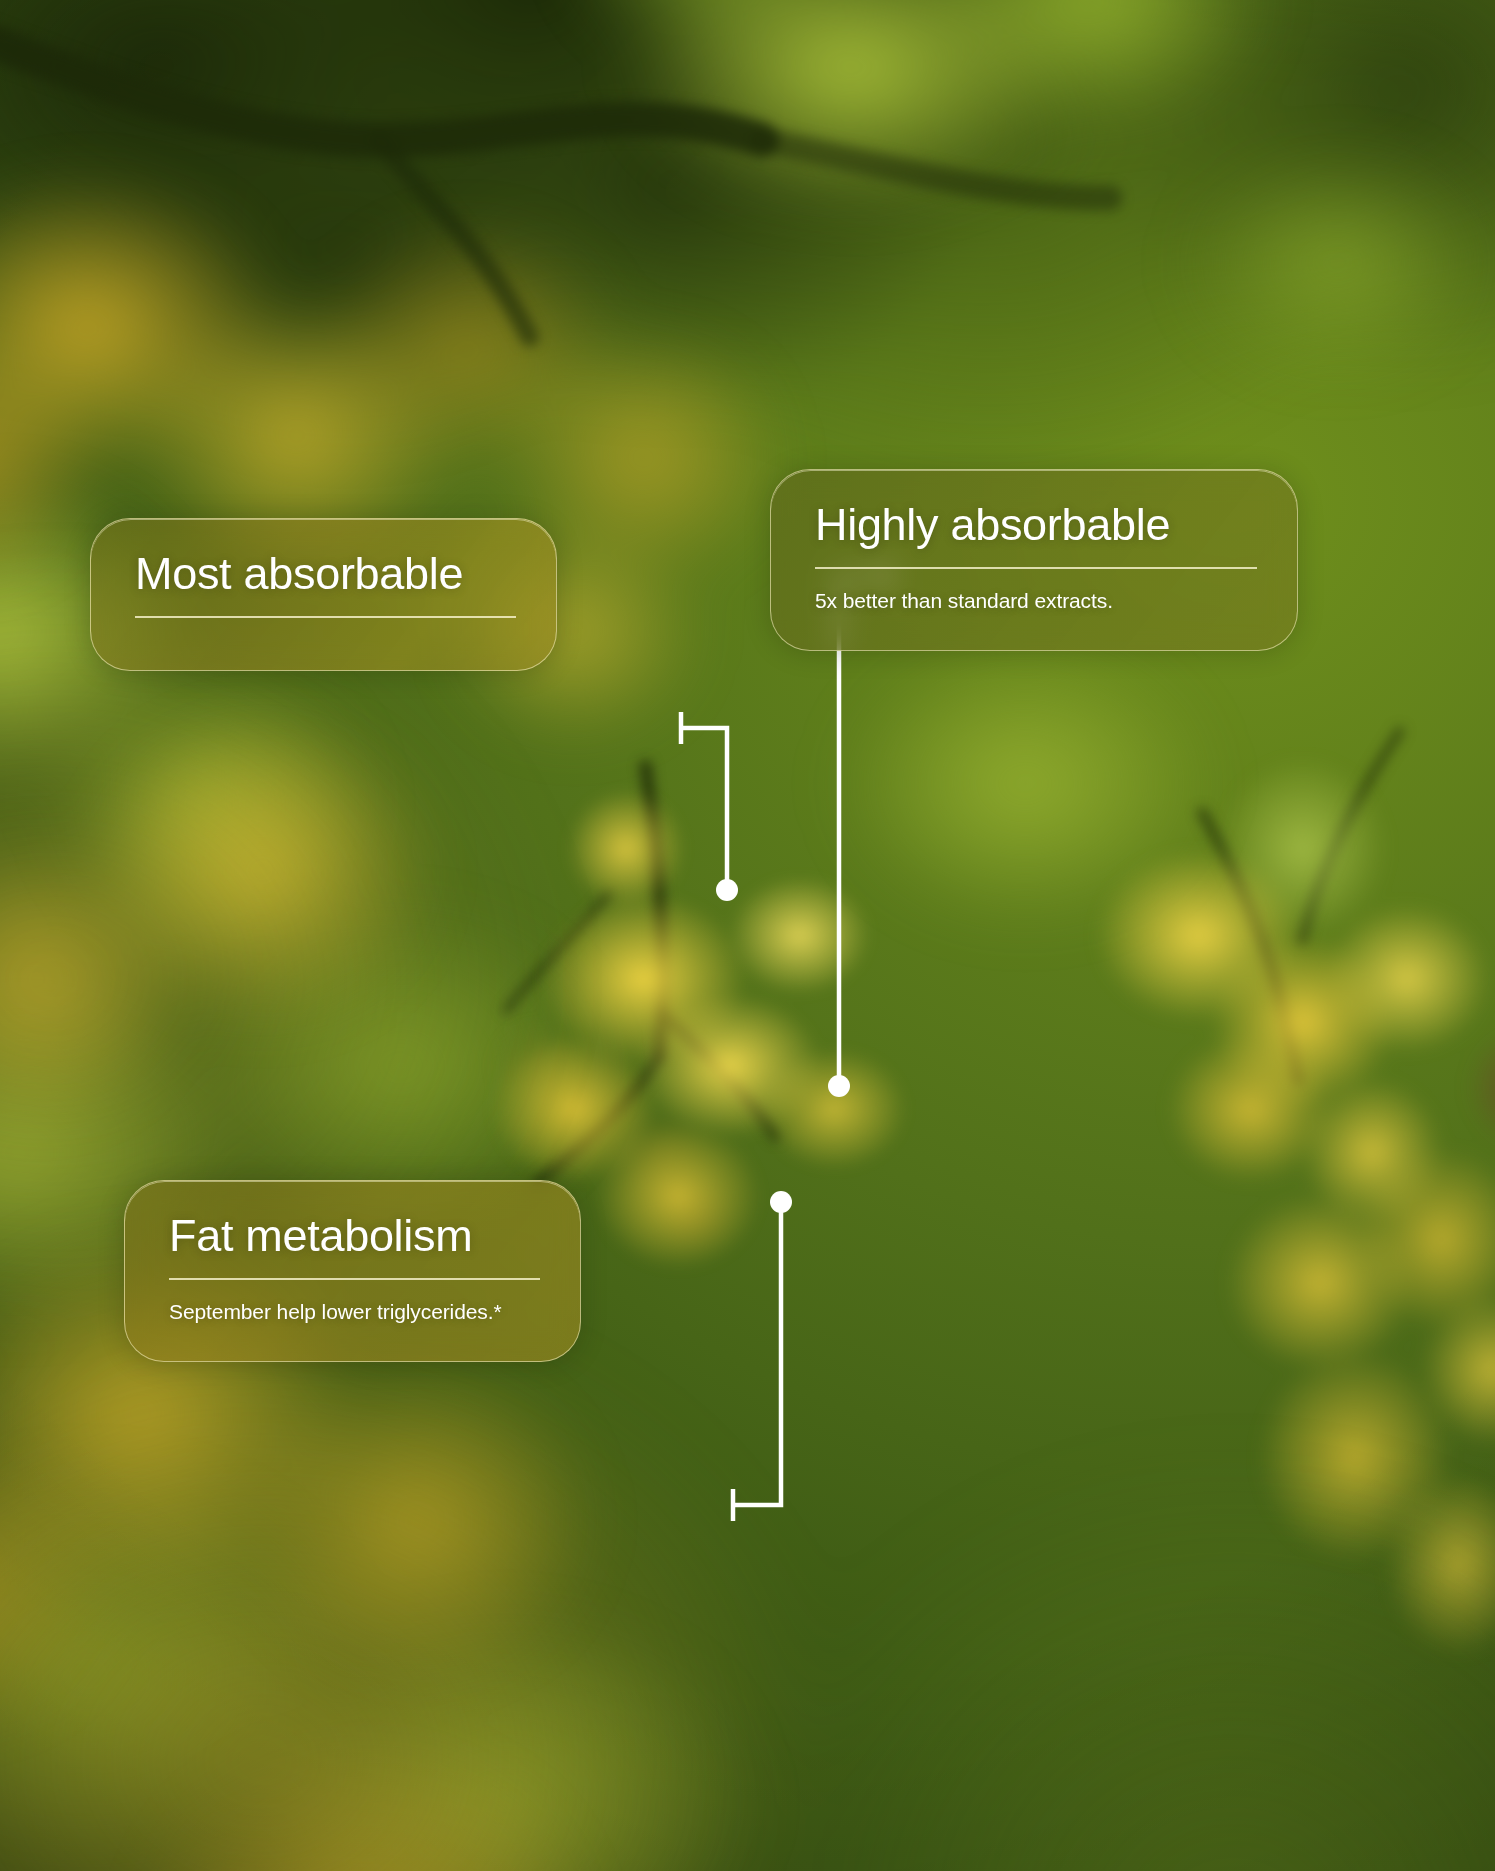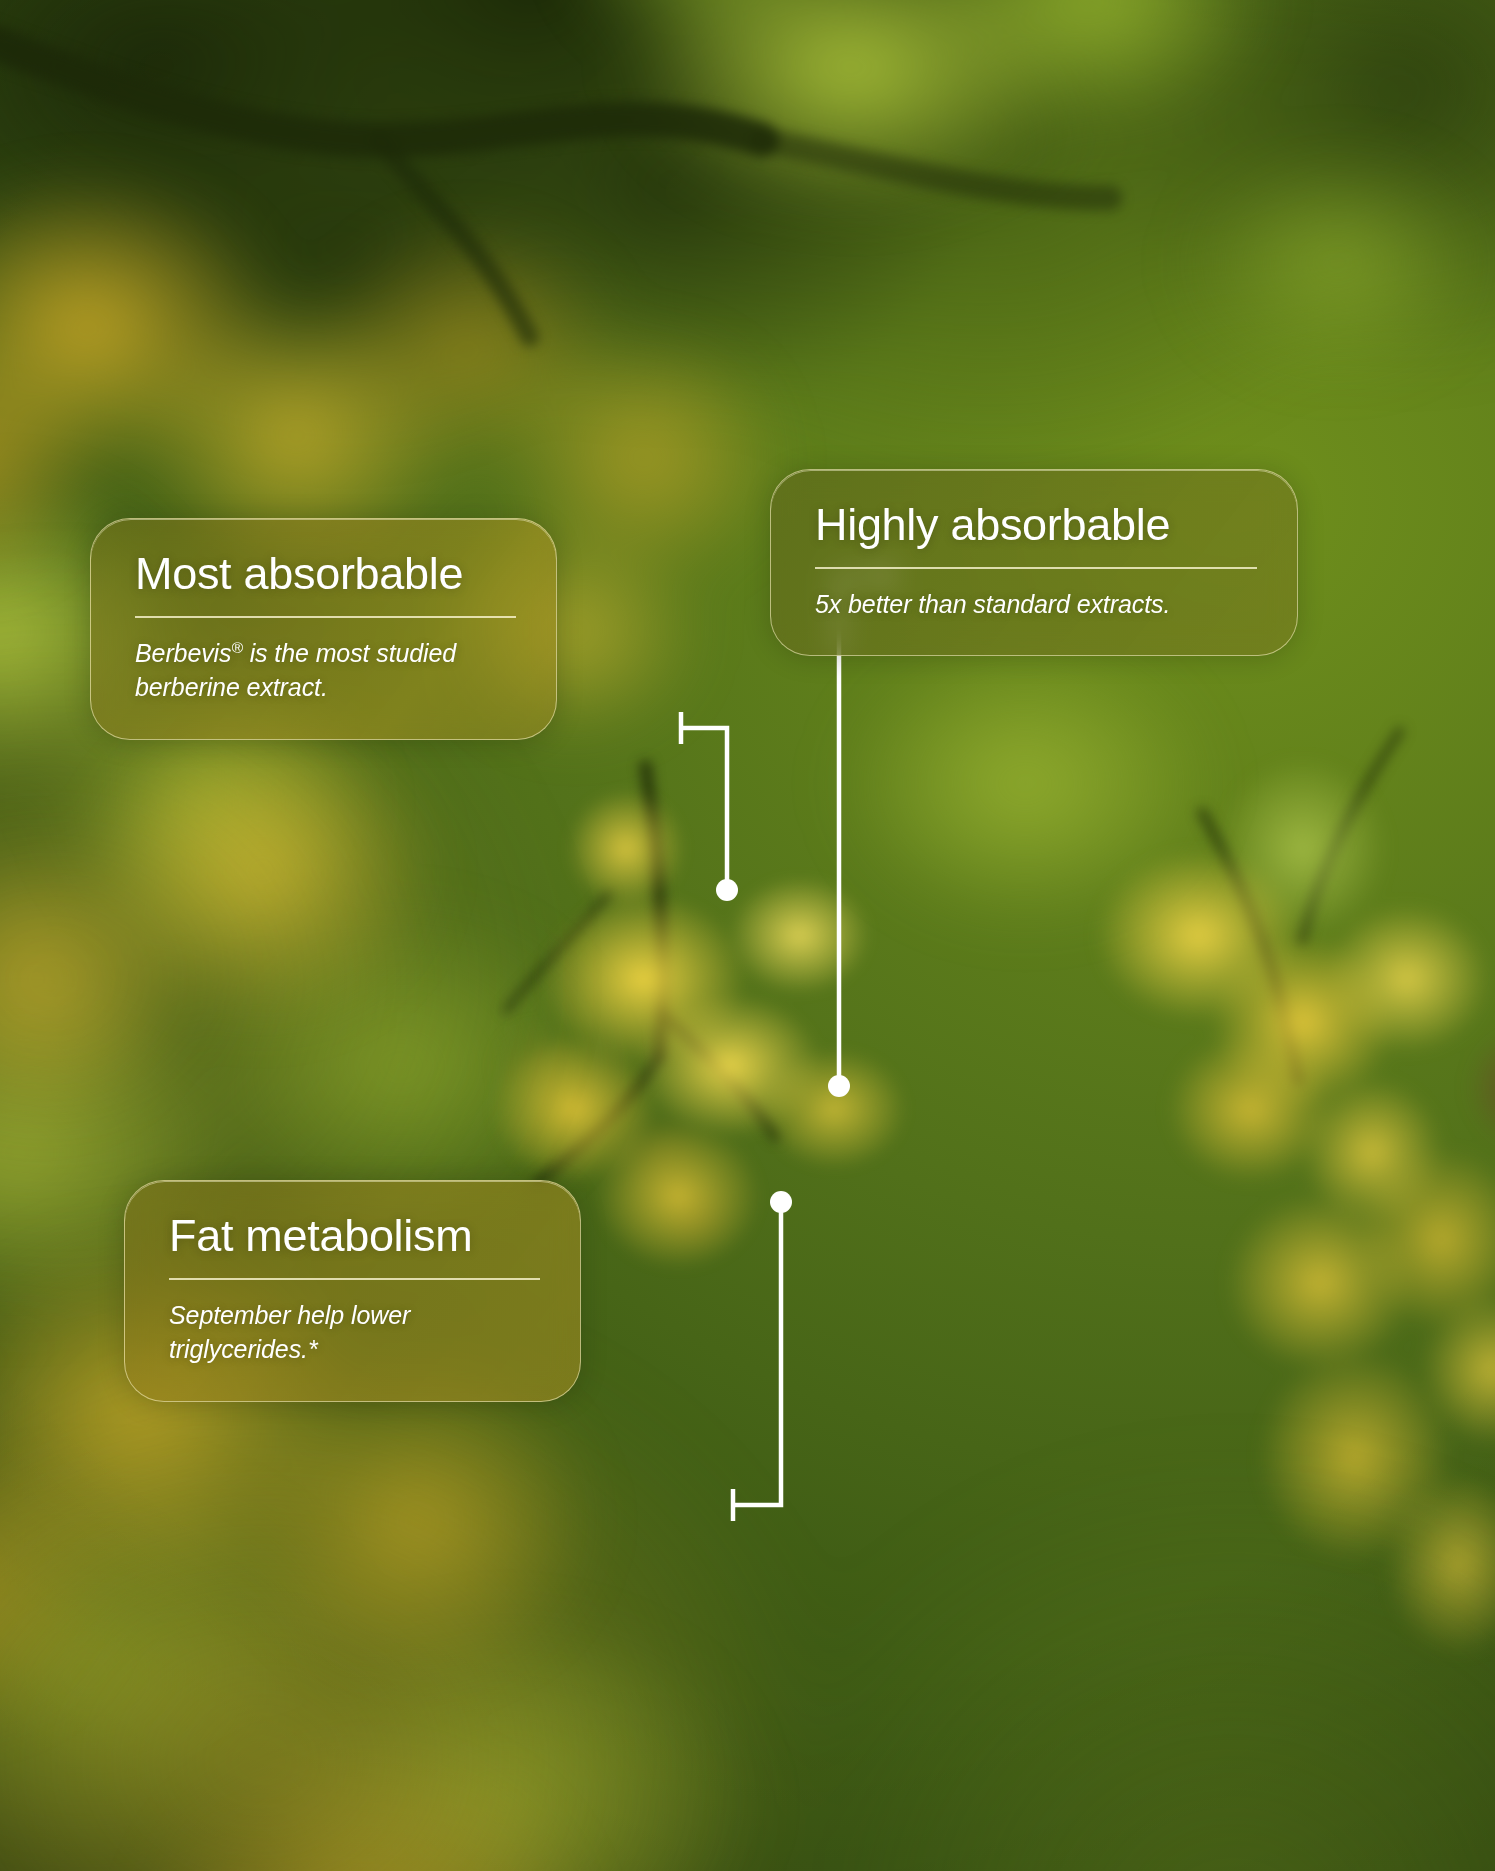--- a/index.html
+++ b/index.html
@@ -162,26 +162,25 @@
     line-height:1.12;
     white-space:nowrap;
     text-shadow:0 1px 10px rgba(40,40,10,.30);
   }
   .card-rule{
     height:1.5px;
     background:rgba(255,250,215,.78);
     margin:17px 0 18px 0;
   }
   .card-body{
-    font-size:25px;
+    font-size:21px;
     font-weight:400;
     line-height:1.38;
     letter-spacing:-.1px;
     text-shadow:0 1px 9px rgba(40,40,10,.28);
-    font-style:italic;
   }
   .card-body sup{
     font-size:.62em;
     vertical-align:super;
     line-height:0;
   }
 
   
   #card-most-researched{
     left:90px; top:518px; width:467px;
@@ -253,23 +252,20 @@
         <circle cx="727" cy="890" r="11"></circle>
         <circle cx="839" cy="1086" r="11"></circle>
         <circle cx="781" cy="1202" r="11"></circle>
       </g>
     </svg>
   </div>
 
   <div class="card" id="card-most-researched">
     <div class="card-title">Most absorbable</div>
     <div class="card-rule"></div>
-    <div class="card-body">
-      <span>Berbevis</span><sup>®</sup><span> is the most studied berberine extract.</span>
-    </div>
   </div>
 
   <div class="card" id="card-highly-absorbable">
     <div class="card-title">Highly absorbable</div>
     <div class="card-rule"></div>
     <div class="card-body">5x better than standard extracts.</div>
   </div>
 
   <div class="card" id="card-fat-metabolism">
     <div class="card-title">Fat metabolism</div>

